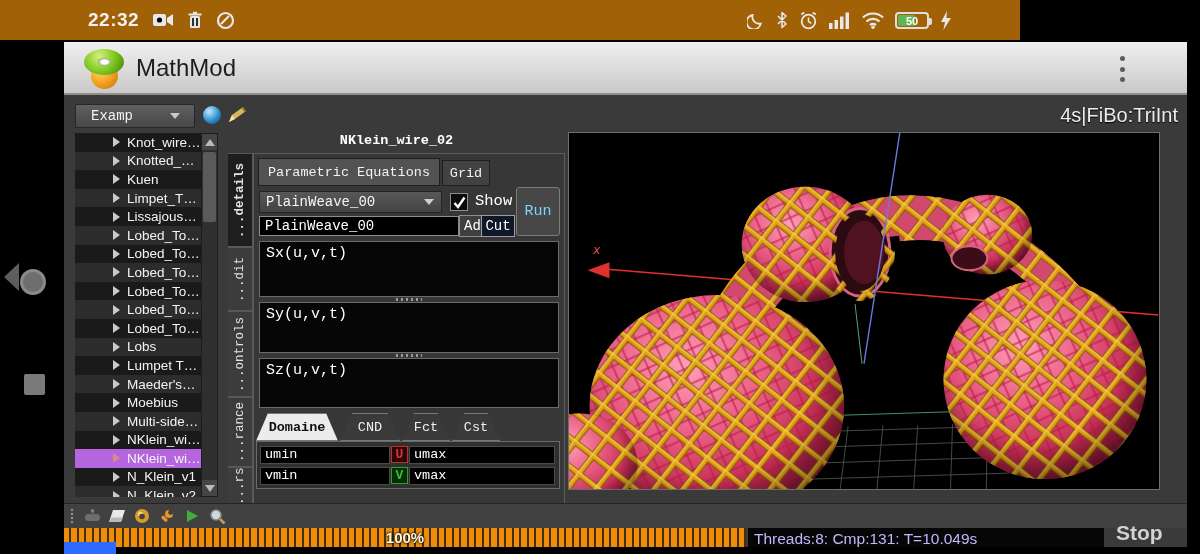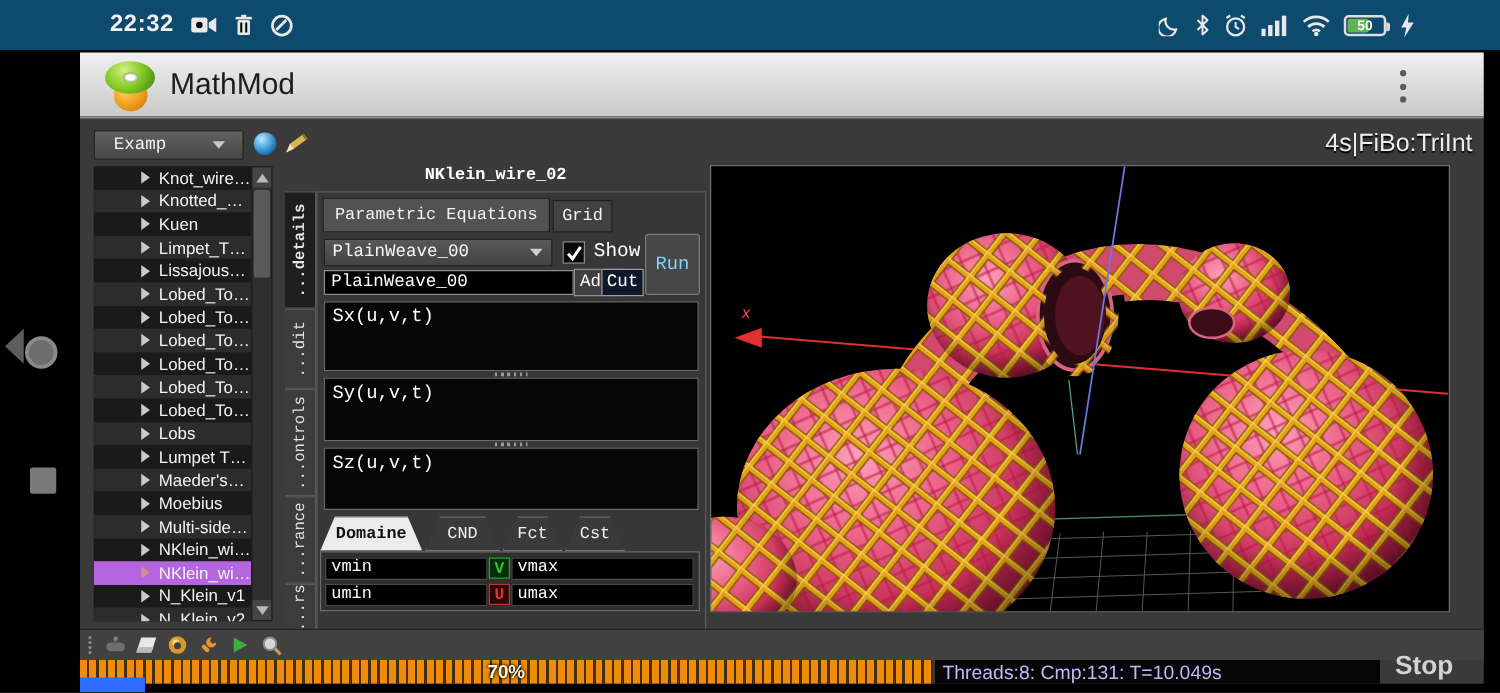--- a/index.html
+++ b/index.html
@@ -1,21 +1,21 @@
 <!DOCTYPE html>
 <html><head>
 <meta charset="utf-8">
 <style>
   * { margin:0; padding:0; box-sizing:border-box; }
   body { background:#111; }
   .screen{ position:relative; width:1200px; height:554px; background:#000; overflow:hidden;
            font-family:"Liberation Sans",sans-serif; color:#fff; }
 
   
-  .statusbar{ position:absolute; left:0; top:0; width:1200px; height:40px; background:#0c4a6e; }
+  .statusbar{ position:absolute; left:0; top:0; width:1020px; height:40px; background:#a16207; }
   .sb-left{ position:absolute; left:88px; top:0; height:40px; display:flex; align-items:center; gap:13px; }
   .sb-right{ position:absolute; right:68px; top:0; height:40px; display:flex; align-items:center; gap:11px; }
   .sb-time{ font-size:19px; font-weight:bold; color:#f2f2f2; letter-spacing:.5px; }
   .sb-ico svg{ display:block; }
   .battery{ position:relative; width:34px; height:17px; border:2px solid #dedede; border-radius:4px; }
   .battery .fill{ position:absolute; left:1px; top:1px; bottom:1px; width:56%; background:#61b552; border-radius:2px; }
   .battery .lvl{ position:absolute; left:0; right:0; top:1px; text-align:center; font-size:11px; font-weight:bold; color:#fff; }
   .battery .tip{ position:absolute; right:-5px; top:4px; width:3px; height:7px; background:#dedede; border-radius:0 2px 2px 0; }
 
   
@@ -374,28 +374,28 @@
         <div class="splitdots" style="top:200px"></div>
         <div class="eqbox" style="top:204px;height:50px">Sz(u,v,t)</div>
 
         <div class="dom-tab active" style="left:2px;width:82px">Domaine</div>
         <div class="dom-tab" style="left:86px;width:60px">CND</div>
         <div class="dom-tab" style="left:148px;width:48px">Fct</div>
         <div class="dom-tab" style="left:198px;width:48px">Cst</div>
 
         <div class="fieldsframe">
           <div class="frow">
+            <div class="ffield l">umin</div>
+            <div class="badge u">U</div>
+            <div class="ffield r">umax</div>
+          </div>
+          <div class="frow">
             <div class="ffield l">vmin</div>
             <div class="badge v">V</div>
             <div class="ffield r">vmax</div>
-          </div>
-          <div class="frow">
-            <div class="ffield l">umin</div>
-            <div class="badge u">U</div>
-            <div class="ffield r">umax</div>
           </div>
         </div>
       </div>
     </div>
 
     <div class="viewport">
       <svg width="590" height="356" viewBox="0 0 592 358">
         <defs>
           <radialGradient id="pg" cx="38%" cy="32%" r="75%">
             <stop offset="0%" stop-color="#ff9fb8"></stop>
@@ -542,20 +542,20 @@
       <span class="ico">
         <svg width="17" height="17" viewBox="0 0 17 17">
             <circle cx="7" cy="7" r="5" fill="#cfd8dc" stroke="#8a8a8a" stroke-width="1.6"></circle>
             <line x1="11" y1="11" x2="15.5" y2="15.5" stroke="#c59a5a" stroke-width="2.6"></line>
           </svg>
       </span>
     </div>
 
     <div class="progress">
       <div class="fill" style="width: 100%;"></div>
-      <div class="pct">70%</div>
+      <div class="pct">100%</div>
     </div>
     <div class="threads">Threads:8: Cmp:131: T=10.049s</div>
     <div class="stoplbl">Stop</div>
   </div>
 
   <div class="bluestrip"></div>
 </div>
 
 </body></html>

